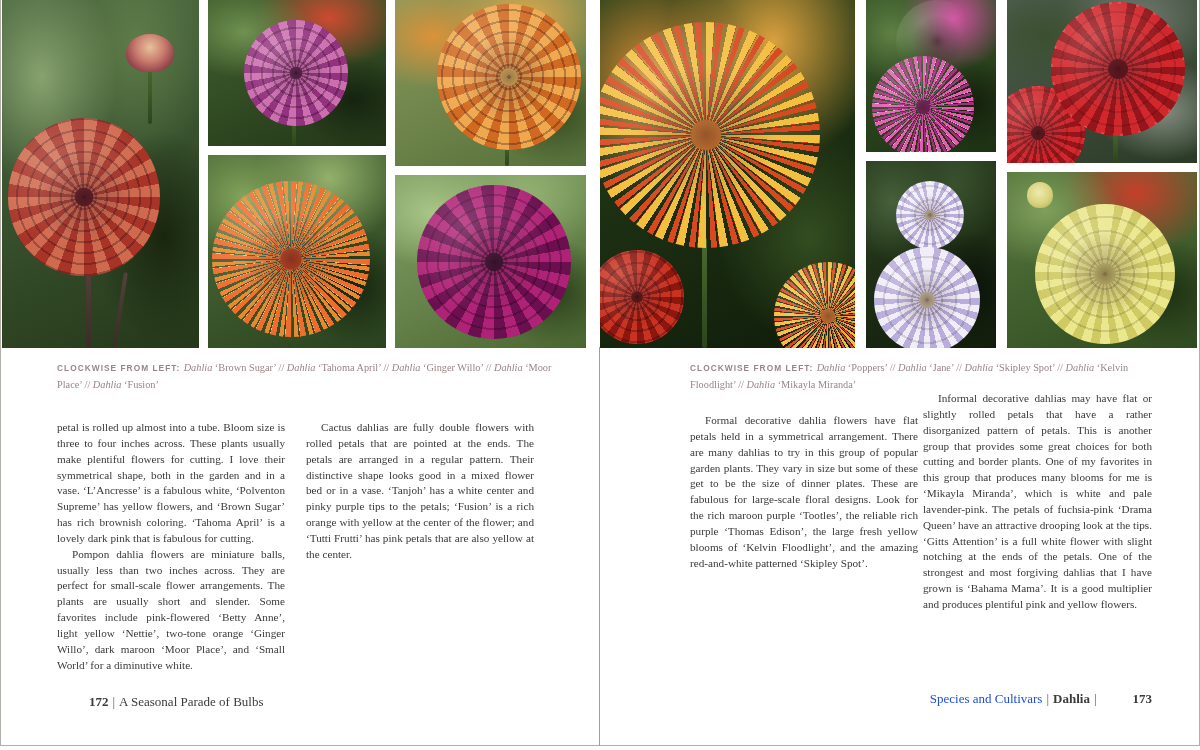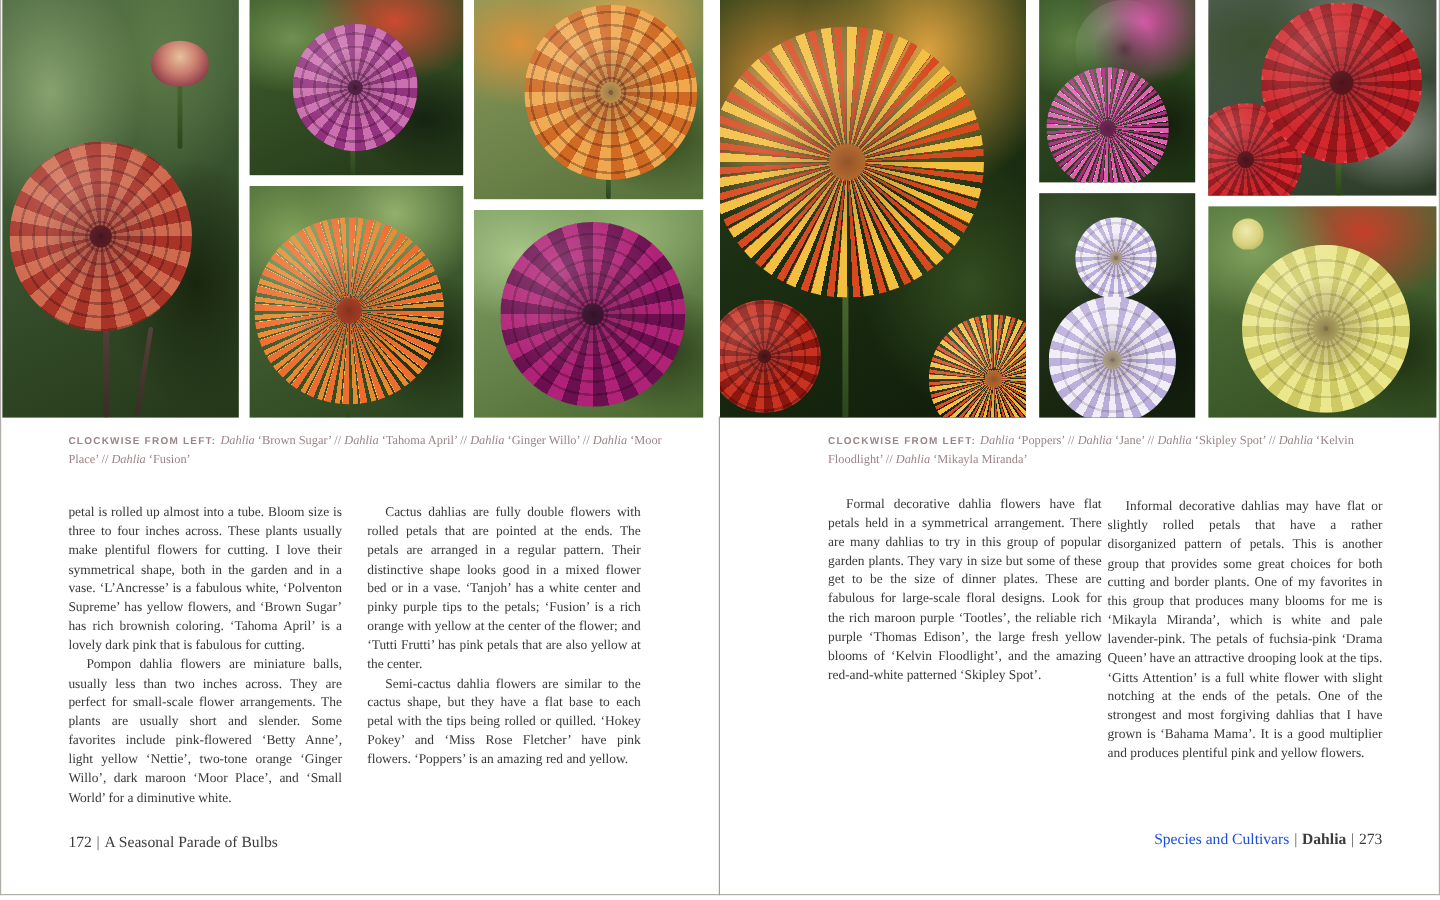--- a/index.html
+++ b/index.html
@@ -46,21 +46,21 @@
   .caption{position:absolute;margin:0;font-size:10.3px;line-height:15.5px;color:#9a8487;}
   .cap-label{font-family:"Liberation Sans",sans-serif;font-size:8.3px;font-weight:700;letter-spacing:1.05px;}
   .cap-species{font-style:italic;}
   
   .textcol{position:absolute;font-size:11.2px;line-height:15.85px;color:#3a393b;text-align:justify;}
   .para{margin:0;}
   .para.indent{text-indent:15px;}
   
   .footer{position:absolute;font-size:13px;color:#3b3a3c;white-space:nowrap;}
   .footer-right{text-align:right;}
-  .fnum{font-weight:400;}
+  .fnum{font-weight:700;margin-left:32px;}
   .fsep{color:#5a595e;padding:0 4px;}
   .fteal{color:#1d4ed8;}
   .fbold{font-weight:700;}
   
   .edge{position:absolute;background:#b2afaa;}
   .fold{position:absolute;background:#a19e99;}
 </style>
 </head>
 <body>
 
@@ -128,33 +128,32 @@
 
   <p class="caption" style="left:57px;top:360px;width:508px;"><span class="cap-label">CLOCKWISE FROM LEFT: </span><span class="cap-species">Dahlia</span><span> ‘Brown Sugar’</span> // <span class="cap-species">Dahlia</span><span> ‘Tahoma April’</span> // <span class="cap-species">Dahlia</span><span> ‘Ginger Willo’</span> // <span class="cap-species">Dahlia</span><span> ‘Moor Place’</span> // <span class="cap-species">Dahlia</span><span> ‘Fusion’</span></p>
   <p class="caption" style="left:690px;top:360px;width:472px;"><span class="cap-label">CLOCKWISE FROM LEFT: </span><span class="cap-species">Dahlia</span><span> ‘Poppers’</span> // <span class="cap-species">Dahlia</span><span> ‘Jane’</span> // <span class="cap-species">Dahlia</span><span> ‘Skipley Spot’</span> // <span class="cap-species">Dahlia</span><span> ‘Kelvin Floodlight’</span> // <span class="cap-species">Dahlia</span><span> ‘Mikayla Miranda’</span></p>
 
   <div class="textcol" style="left:57px;top:420px;width:228px;">
       <p class="para">petal is rolled up almost into a tube. Bloom size is three to four inches across. These plants usually make plentiful flowers for cutting. I love their symmetrical shape, both in the garden and in a vase. ‘L’Ancresse’ is a fabulous white, ‘Polventon Supreme’ has yellow flowers, and ‘Brown Sugar’ has rich brownish coloring. ‘Tahoma April’ is a lovely dark pink that is fabulous for cutting.</p>
       <p class="para indent">Pompon dahlia flowers are miniature balls, usually less than two inches across. They are perfect for small-scale flower arrangements. The plants are usually short and slender. Some favorites include pink-flowered ‘Betty Anne’, light yellow ‘Nettie’, two-tone orange ‘Ginger Willo’, dark maroon ‘Moor Place’, and ‘Small World’ for a diminutive white.</p>
     </div>
   <div class="textcol" style="left:306px;top:420px;width:228px;">
       <p class="para indent">Cactus dahlias are fully double flowers with rolled petals that are pointed at the ends. The petals are arranged in a regular pattern. Their distinctive shape looks good in a mixed flower bed or in a vase. ‘Tanjoh’ has a white center and pinky purple tips to the petals; ‘Fusion’ is a rich orange with yellow at the center of the flower; and ‘Tutti Frutti’ has pink petals that are also yellow at the center.</p>
-      <p class="para indent">Semi-cactus dahlia flowers are similar to the cactus shape, but they have a flat base to each petal with the tips being rolled or quilled. ‘Hokey Pokey’ and ‘Miss Rose Fletcher’ have pink flowers. ‘Poppers’ is an amazing red and yellow.</p>
     </div>
   <div class="textcol" style="left:690px;top:413px;width:228px;">
       <p class="para indent">Formal decorative dahlia flowers have flat petals held in a symmetrical arrangement. There are many dahlias to try in this group of popular garden plants. They vary in size but some of these get to be the size of dinner plates. These are fabulous for large-scale floral designs. Look for the rich maroon purple ‘Tootles’, the reliable rich purple ‘Thomas Edison’, the large fresh yellow blooms of ‘Kelvin Floodlight’, and the amazing red-and-white patterned ‘Skipley Spot’.</p>
     </div>
-  <div class="textcol" style="left:923px;top:415px;width:229px;">
+  <div class="textcol" style="left:923px;top:391px;width:229px;">
       <p class="para indent">Informal decorative dahlias may have flat or slightly rolled petals that have a rather disorganized pattern of petals. This is another group that provides some great choices for both cutting and border plants. One of my favorites in this group that produces many blooms for me is ‘Mikayla Miranda’, which is white and pale lavender-pink. The petals of fuchsia-pink ‘Drama Queen’ have an attractive drooping look at the tips. ‘Gitts Attention’ is a full white flower with slight notching at the ends of the petals. One of the strongest and most forgiving dahlias that I have grown is ‘Bahama Mama’. It is a good multiplier and produces plentiful pink and yellow flowers.</p>
     </div>
 
   <div class="footer" style="left:57px;top:694px;">
     <span class="fnum">172</span><span class="fsep">|</span><span>A Seasonal Parade of Bulbs</span>
   </div>
   <div class="footer footer-right" style="left:690px;top:691px;width:462px;">
-    <span class="fteal">Species and Cultivars</span><span class="fsep">|</span><span class="fbold">Dahlia</span><span class="fsep">|</span><span class="fnum">273</span>
+    <span class="fteal">Species and Cultivars</span><span class="fsep">|</span><span class="fbold">Dahlia</span><span class="fsep">|</span><span class="fnum">173</span>
   </div>
 
   <div class="edge" style="left:0;top:0;width:1px;height:746px;"></div>
   <div class="edge" style="left:1199px;top:0;width:1px;height:746px;"></div>
   <div class="edge" style="left:0;top:745px;width:1200px;height:1px;"></div>
   <div class="fold" style="left:599px;top:347px;width:1px;height:399px;"></div>
 </div>
 
 </body></html>

